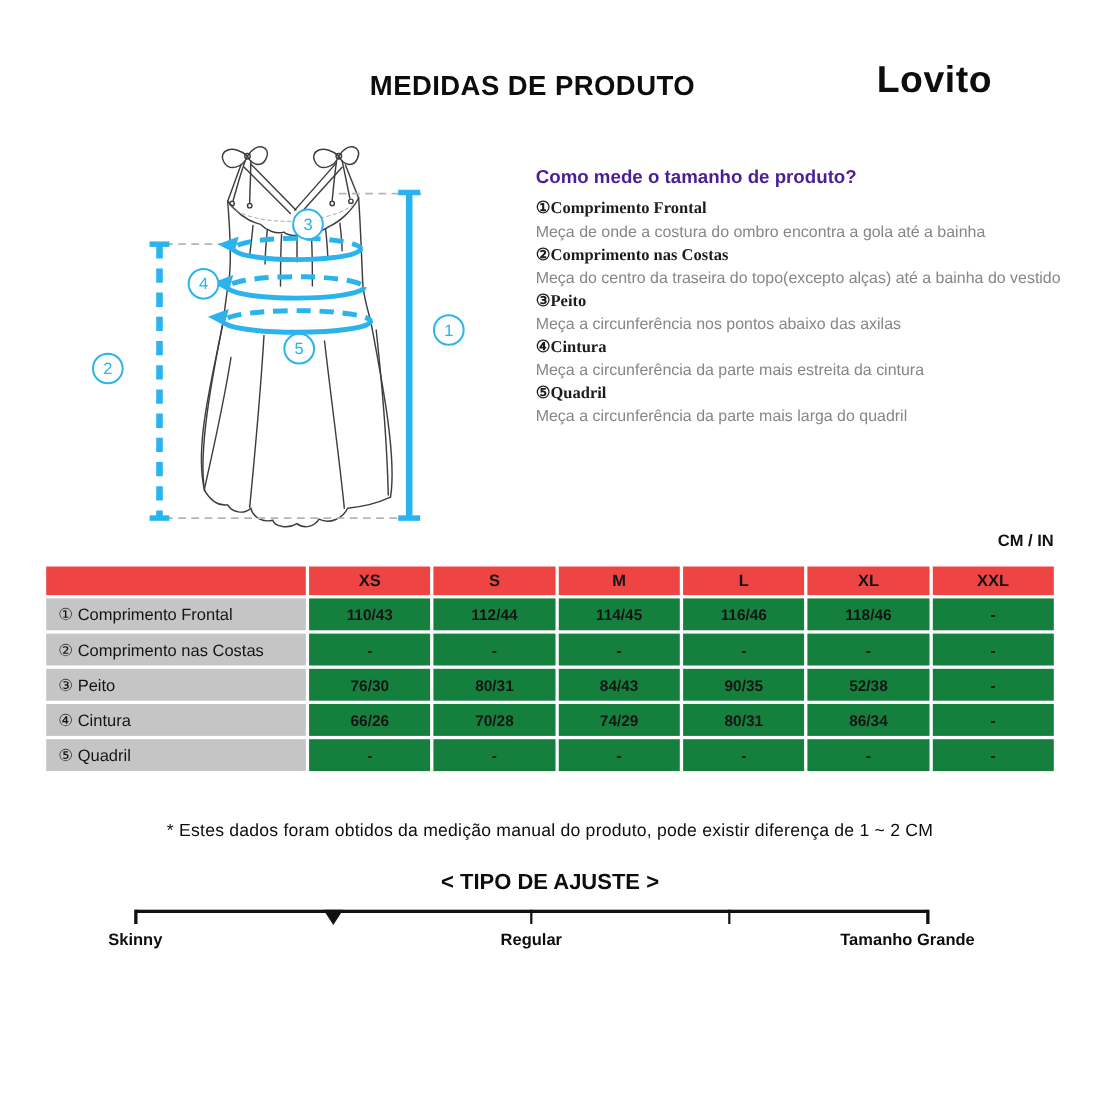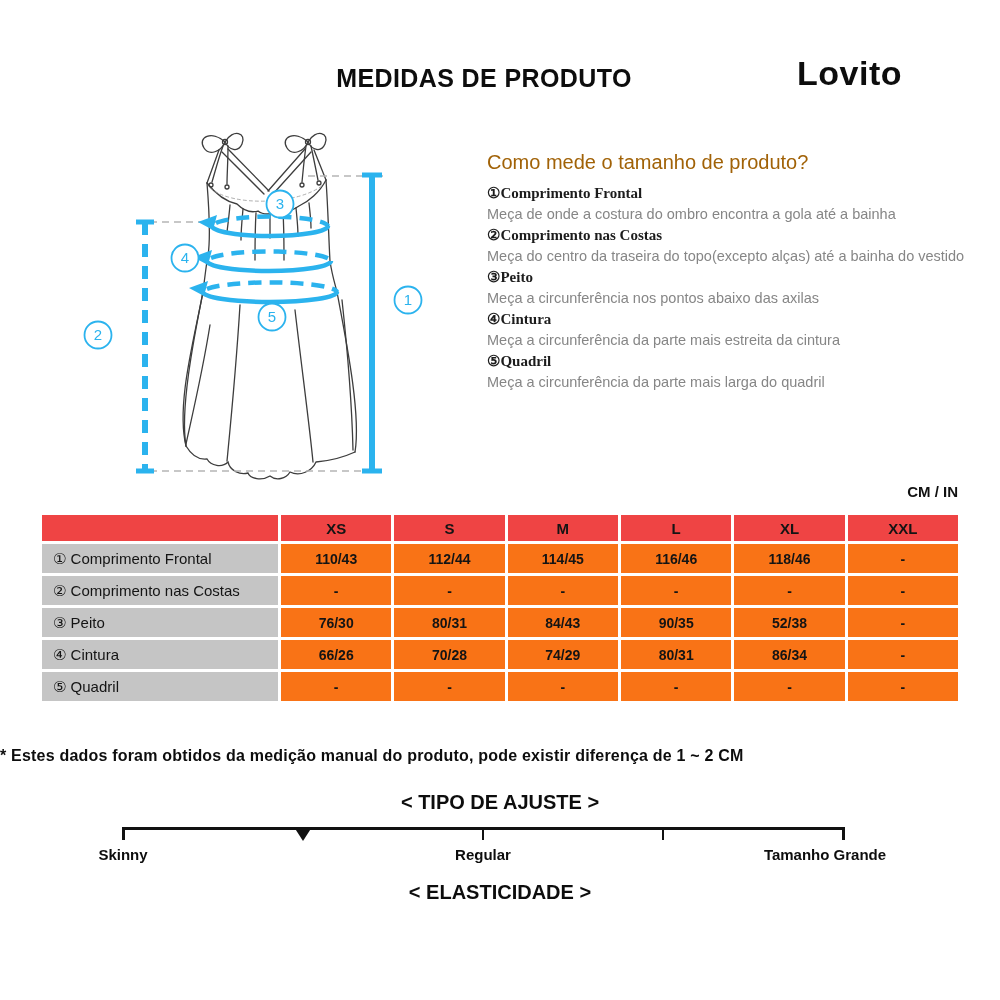--- a/index.html
+++ b/index.html
@@ -6,36 +6,36 @@
   .page{position:relative;width:1000px;height:1000px;background:#fff;overflow:hidden;
         font-family:"Liberation Sans","DejaVu Sans",sans-serif;color:#111;}
 
   .title{position:absolute;top:64px;left:484px;transform:translateX(-50%);
          font-size:25px;font-weight:700;letter-spacing:.4px;white-space:nowrap;color:#0d0d0d;}
   .brand{position:absolute;top:54px;right:98px;font-size:34px;font-weight:800;letter-spacing:.5px;color:#0d0d0d;}
 
   .diagram{position:absolute;left:80px;top:110px;width:400px;height:380px;}
 
   .guide{position:absolute;left:487px;top:151px;width:478px;}
-  .guide-title{font-size:20px;font-weight:400;margin-bottom:9px;color:#a16207;}
+  .guide-title{font-size:17px;font-weight:700;margin-bottom:9px;color:#4c1d95;}
   .guide-label{font-size:15px;font-weight:700;color:#1c1c1c;line-height:21px;font-family:Liberation Serif, serif;}
   .guide-desc{font-size:14.5px;color:#868686;line-height:21px;}
 
   .units{position:absolute;top:483px;right:42px;font-size:15px;font-weight:800;}
 
   .size-table{position:absolute;left:42px;top:515px;width:916px;display:grid;
               grid-template-columns:236px repeat(6,1fr);gap:3px;}
-  .cell{display:flex;align-items:center;justify-content:center;background:#f97316;
+  .cell{display:flex;align-items:center;justify-content:center;background:#15803d;
         height:29px;font-size:14px;font-weight:700;color:#141414;}
   .cell.head{background:#ef4444;height:26px;font-size:15px;}
   .cell.rowlabel{background:#c5c5c5;justify-content:flex-start;padding-left:11px;
                  font-weight:400;font-size:15px;}
 
-  .disclaimer{position:absolute;top:747px;left:0;width:100%;
-              font-size:16px;font-weight:700;letter-spacing:.2px;color:#0d0d0d;}
+  .disclaimer{position:absolute;top:747px;left:0;width:100%;text-align:center;
+              font-size:16px;font-weight:400;letter-spacing:.2px;color:#0d0d0d;}
 
   .scale-title{position:absolute;left:0;width:100%;text-align:center;
                font-size:20px;font-weight:800;color:#0d0d0d;}
   .scale-title.fit{top:791px;}
   .scale-title.ela{top:881px;}
 
   .scale{position:absolute;left:123px;width:720px;height:50px;}
   .scale.fit{top:822px;}
   .scale.ela{top:912px;}
   .scale-line{position:absolute;left:0;top:5px;width:100%;height:3px;background:#111;}
@@ -224,15 +224,14 @@
       <div class="scale-tick end" style="left: 0%;"></div>
       <div class="scale-tick end" style="left: 100%;"></div>
       <div class="scale-tick" style="left: 50%;"></div>
       <div class="scale-tick" style="left: 75%;"></div>
       <div class="scale-marker" style="left: 25%;"></div>
       <div class="scale-label" style="left: 0%;">Skinny</div>
       <div class="scale-label" style="left: 50%;">Regular</div>
       <div class="scale-label" style="left: 97.5%;">Tamanho Grande</div>
     </div>
 
-  <div class="scale-title ela">&lt; ELASTICIDADE &gt;</div>
 
 </div>
 
 </body></html>

